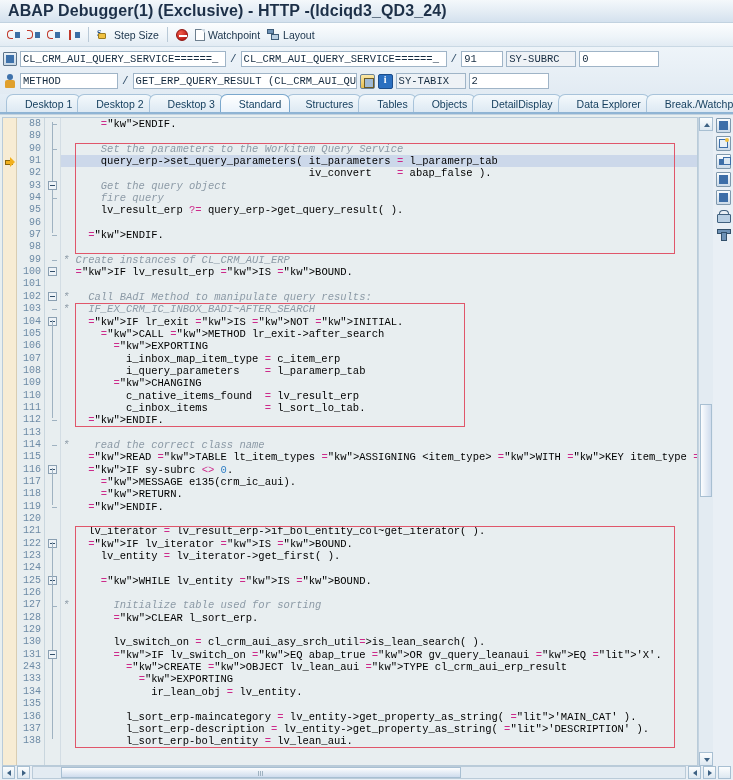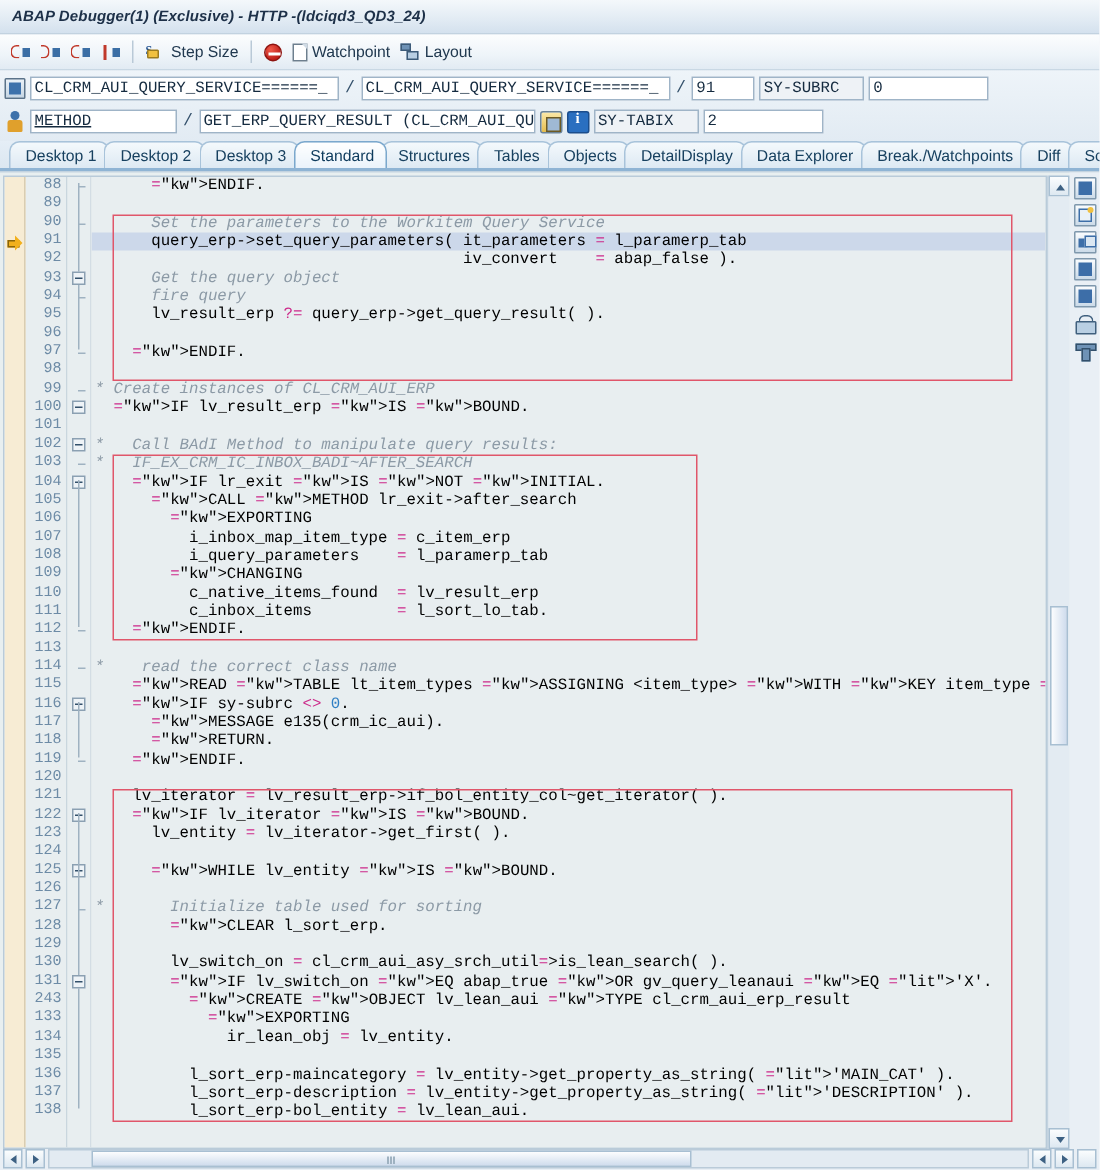--- a/index.html
+++ b/index.html
@@ -21,23 +21,22 @@
   
   .titlebar {
     height: 23px;
     background: linear-gradient(to bottom, #f4f8fb 0%, #e3ecf4 55%, #d4e1ee 100%);
     border-bottom: 1px solid #c2d2e0;
     display: flex; align-items: center;
     padding-left: 8px;
     flex: none;
   }
   .titlebar .title {
-    font-size: 10px;
+    font-size: 16px;
     font-weight: bold;
-    font-style: italic;
     color: #1d3048;
     letter-spacing: 0.1px;
     white-space: nowrap;
   }
 
   
   .toolbar {
     height: 24px;
     background: linear-gradient(to bottom,#fcfdfe 0%, #eef4f9 60%, #e2ebf3 100%);
     border-bottom: 1px solid #c9d8e4;
@@ -120,21 +119,21 @@
     line-height:14px;
     white-space:nowrap;
     overflow:hidden;
     display:flex; align-items:center;
   }
   .fin.w1 { width:206px; }
   .fin.w2 { width:206px; }
   .fin.w3 { width:42px; }
   .fin.w4 { width:70px; background:#eef2f6; }
   .fin.w5 { width:80px; }
-  .fin.sm { width:98px;text-decoration:underline; }
+  .fin.sm { width:98px; }
   .fin.meth2 { width:224px; }
   .fslash { font-family:"Liberation Mono",monospace; font-size:11px; color:#33506b; padding:0 1px; }
   .btn-sq {
     width:15px; height:15px; flex:none; border:1px solid #6b8398; border-radius:2px;
     background:linear-gradient(#fdfdfd,#d6e2ec); position:relative;
   }
   .btn-sq.yellow { background:linear-gradient(#fbe8a8,#e5bd4e); }
   .btn-sq.yellow::after{ content:""; position:absolute; left:3px; top:3px; width:8px; height:8px; border:1px solid #6d5a23; background:#9fb9d4;}
   .btn-sq.info { background:#2a6fc0; border-color:#1b4d8c; }
   .btn-sq.info::after{ content:"i"; position:absolute; left:0; right:0; top:-1px; text-align:center; color:#fff; font-size:10px; font-weight:bold; font-family:"Liberation Serif",serif;}
@@ -143,21 +142,21 @@
   .tabstrip {
     flex:none;
     height:20px;
     display:flex; align-items:flex-end;
     padding-left:6px;
     background:linear-gradient(to bottom,#e5eef6,#dbe7f1);
     border-bottom:2px solid #8fb4d4;
   }
   .tab {
     height:18px;
-    padding: 0 8px 0 10px;
+    padding: 0 8px 0 18px;
     font-size:10.5px;
     color:#17405f;
     line-height:18px;
     background:linear-gradient(to bottom,#f4f9fc,#dde9f3);
     border:1px solid #a8c3da;
     border-bottom:none;
     border-radius:7px 7px 0 0;
     margin-right:-4px;
     position:relative;
     white-space:nowrap;

